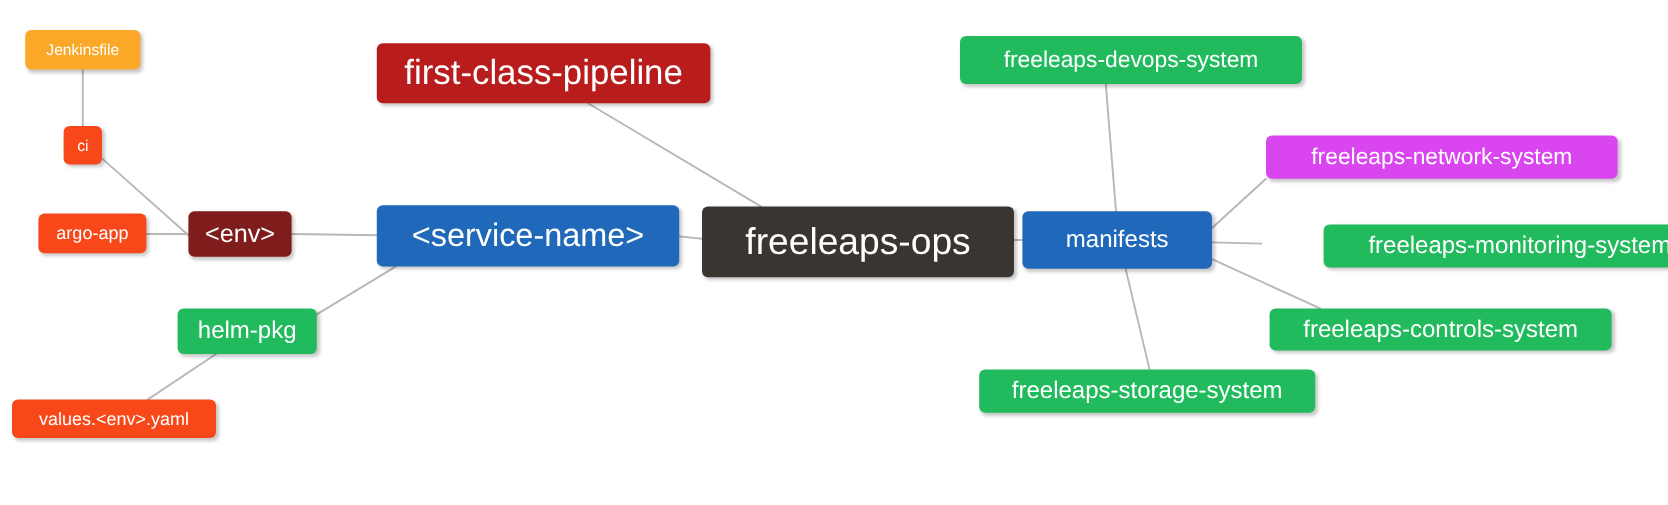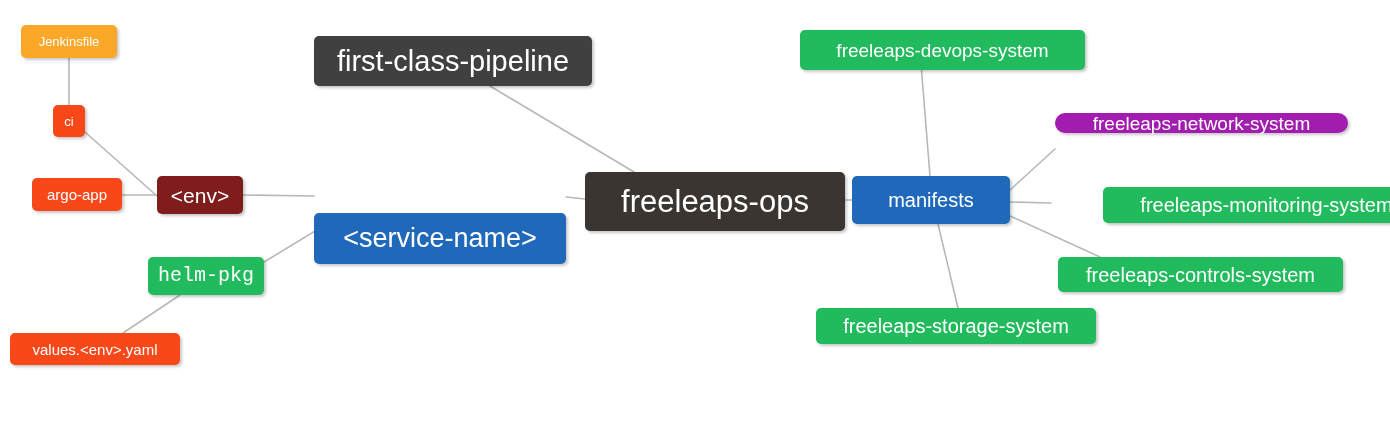--- a/index.html
+++ b/index.html
@@ -87,41 +87,41 @@
       <div class="node c-red" style="left: 53px; top: 105px; width: 32px; height: 32px; background: rgb(248, 72, 26);">
         <span class="node-label" style="font-size: 13px;">ci</span>
       </div>
       <div class="node c-red" style="left: 32px; top: 178px; width: 90px; height: 33px; background: rgb(248, 72, 26);">
         <span class="node-label" style="font-size: 15px;">argo-app</span>
       </div>
       <div class="node c-green" style="left: 157px; top: 176px; width: 86px; height: 38px; background: #7f1d1d;">
         <span class="node-label" style="font-size: 21px;">&lt;env&gt;</span>
       </div>
       <div class="node c-green" style="left: 148px; top: 257px; width: 116px; height: 38px; background: rgb(33, 187, 93);">
-        <span class="node-label" style="font-size: 20px; font-family: Liberation Mono, monospace;">helm-pkg</span>
+        <span class="node-label" style="font-size: 20px;">helm-pkg</span>
       </div>
       <div class="node c-red" style="left: 10px; top: 333px; width: 170px; height: 32px; background: rgb(248, 72, 26);">
         <span class="node-label" style="font-size: 15px;">values.&lt;env&gt;.yaml</span>
       </div>
-      <div class="node c-blue" style="left: 314px; top: 36px; width: 278px; height: 50px; background: #404040;">
+      <div class="node c-blue" style="left: 314px; top: 36px; width: 278px; height: 50px; background: #b91c1c;">
         <span class="node-label" style="font-size: 29px;">first-class-pipeline</span>
       </div>
-      <div class="node c-blue" style="left: 314px; top: 171px; width: 252px; height: 51px; background: rgb(32, 105, 186); margin-top: 42px;">
+      <div class="node c-blue" style="left: 314px; top: 171px; width: 252px; height: 51px; background: rgb(32, 105, 186);">
         <span class="node-label" style="font-size: 27px;">&lt;service-name&gt;</span>
       </div>
       <div class="node c-root" style="left: 585px; top: 172px; width: 260px; height: 59px; background: rgb(59, 53, 49);">
         <span class="node-label" style="font-size: 31px;">freeleaps-ops</span>
       </div>
       <div class="node c-blue" style="left: 852px; top: 176px; width: 158px; height: 48px; background: rgb(32, 105, 186);">
         <span class="node-label" style="font-size: 20px;">manifests</span>
       </div>
       <div class="node c-green" style="left: 800px; top: 30px; width: 285px; height: 40px; background: rgb(33, 187, 93);">
         <span class="node-label" style="font-size: 19px;">freeleaps-devops-system</span>
       </div>
-      <div class="node c-green" style="left: 1055px; top: 113px; width: 293px; height: 20px; background: #a21caf; border-radius: 11px;">
+      <div class="node c-green" style="left: 1055px; top: 113px; width: 293px; height: 36px; background: #d946ef;">
         <span class="node-label" style="font-size: 19px;">freeleaps-network-system</span>
       </div>
       <div class="node c-green" style="left: 1103px; top: 187px; width: 327px; height: 36px; background: rgb(33, 187, 93);">
         <span class="node-label" style="font-size: 20px;">freeleaps-monitoring-system</span>
       </div>
       <div class="node c-green" style="left: 1058px; top: 257px; width: 285px; height: 35px; background: rgb(33, 187, 93);">
         <span class="node-label" style="font-size: 20px;">freeleaps-controls-system</span>
       </div>
       <div class="node c-green" style="left: 816px; top: 308px; width: 280px; height: 36px; background: rgb(33, 187, 93);">
         <span class="node-label" style="font-size: 20px;">freeleaps-storage-system</span>

